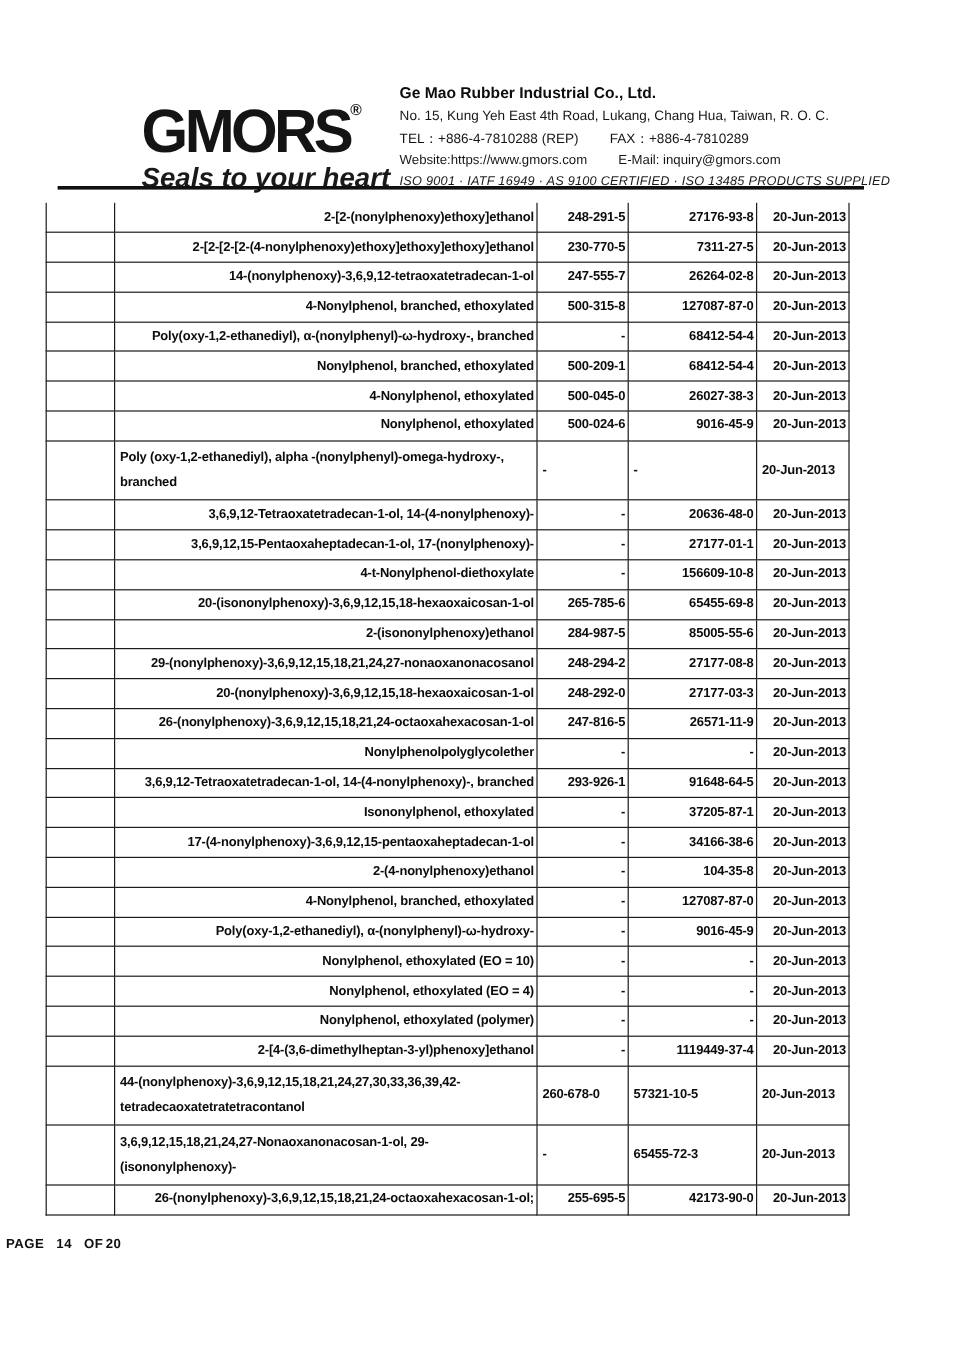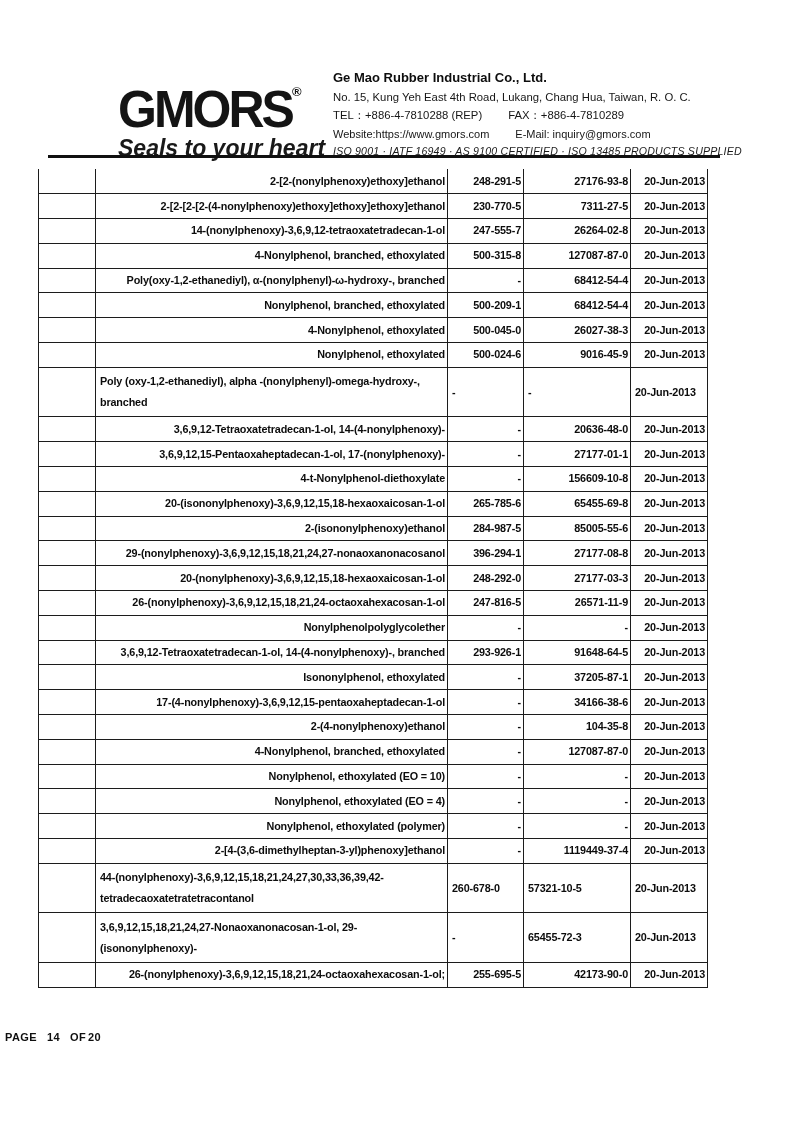--- a/index.html
+++ b/index.html
@@ -372,21 +372,21 @@
           <td>
             <div>20-Jun-2013</div>
           </td>
         </tr>
         <tr class="r1">
           <td></td>
           <td>
             <div>29-(nonylphenoxy)-3,6,9,12,15,18,21,24,27-nonaoxanonacosanol</div>
           </td>
           <td>
-            <div>396-294-1</div>
+            <div>248-294-2</div>
           </td>
           <td>
             <div>27177-08-8</div>
           </td>
           <td>
             <div>20-Jun-2013</div>
           </td>
         </tr>
         <tr class="r1">
           <td></td>
@@ -496,20 +496,35 @@
         <tr class="r1">
           <td></td>
           <td>
             <div>4-Nonylphenol, branched, ethoxylated</div>
           </td>
           <td>
             <div>-</div>
           </td>
           <td>
             <div>127087-87-0</div>
+          </td>
+          <td>
+            <div>20-Jun-2013</div>
+          </td>
+        </tr>
+        <tr class="r1">
+          <td></td>
+          <td>
+            <div>Poly(oxy-1,2-ethanediyl), α-(nonylphenyl)-ω-hydroxy-</div>
+          </td>
+          <td>
+            <div>-</div>
+          </td>
+          <td>
+            <div>9016-45-9</div>
           </td>
           <td>
             <div>20-Jun-2013</div>
           </td>
         </tr>
         <tr class="r1">
           <td></td>
           <td>
             <div>Nonylphenol, ethoxylated (EO = 10)</div>
           </td>

